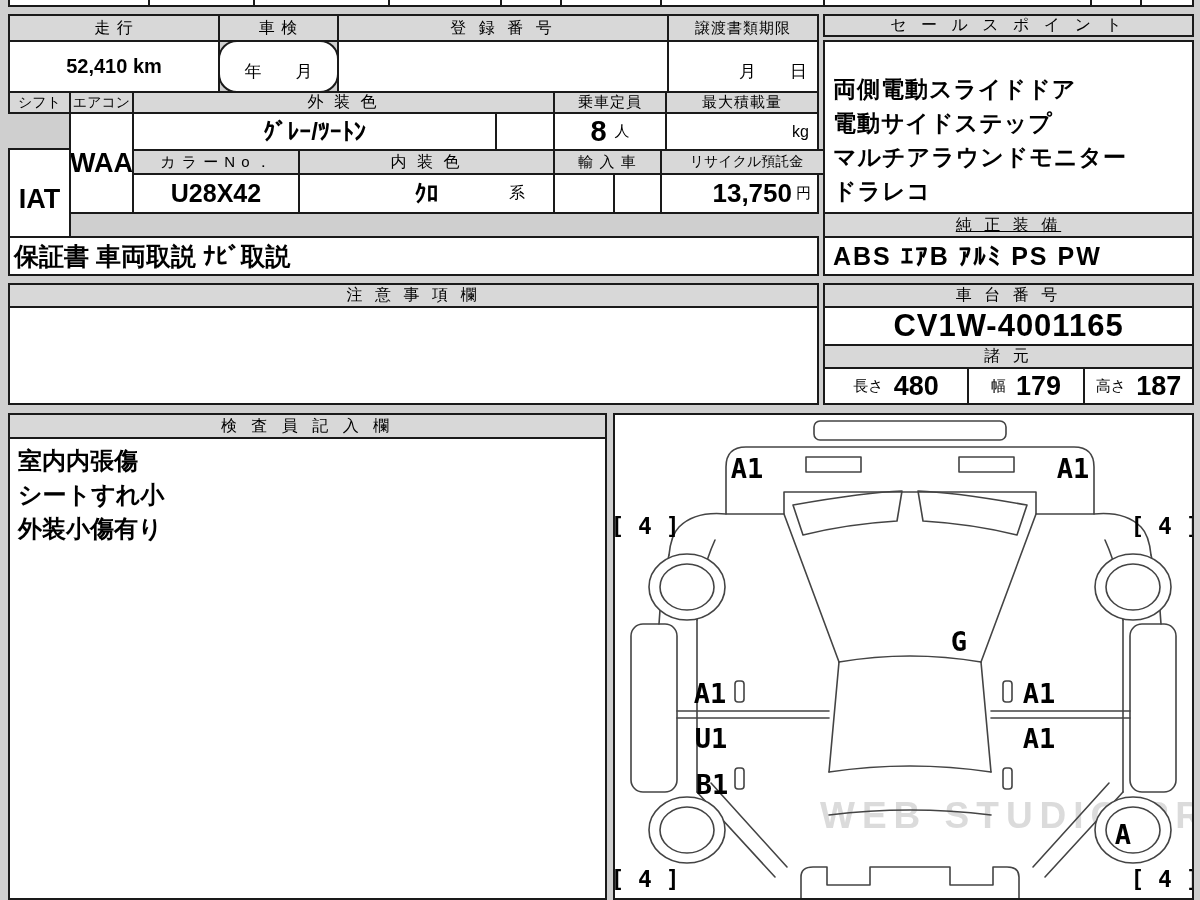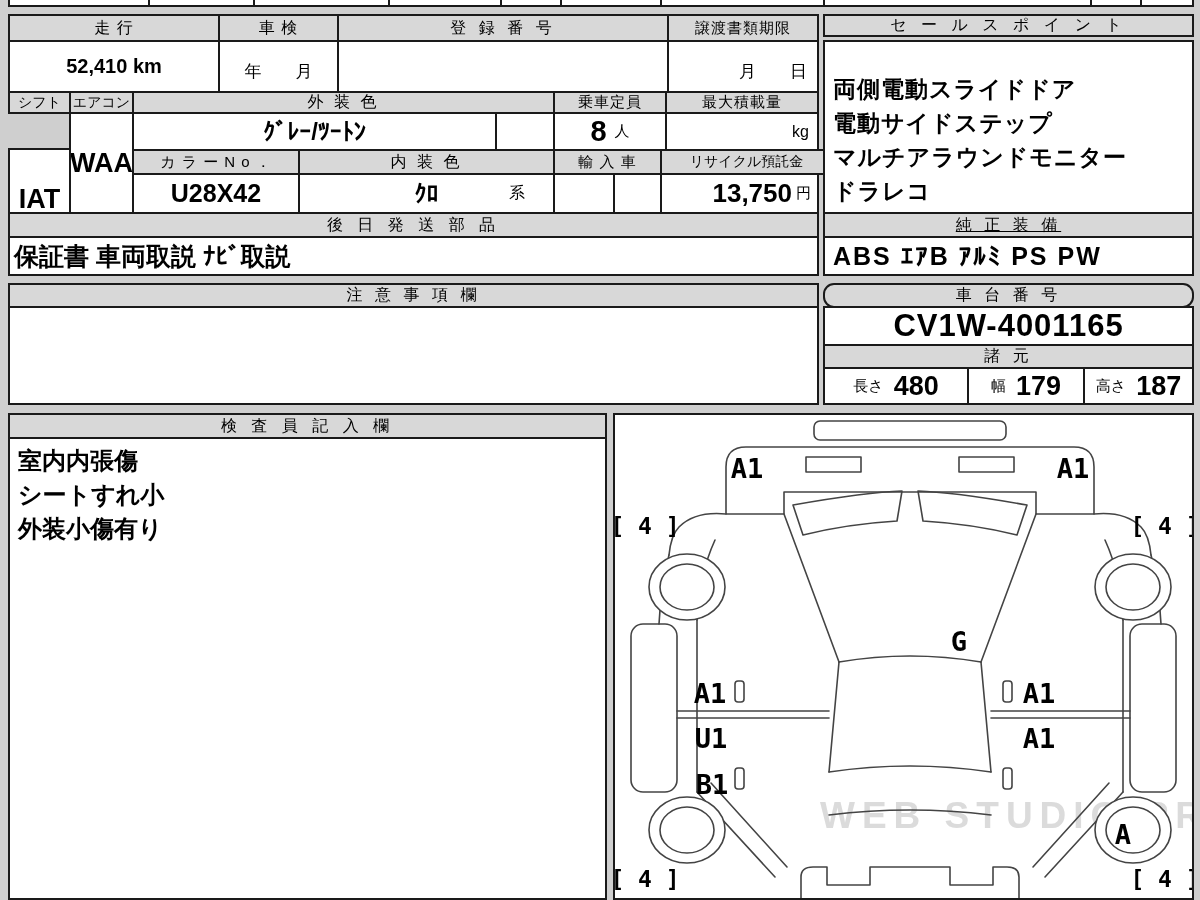--- a/index.html
+++ b/index.html
@@ -40,21 +40,21 @@
     <div class="strip-div" style="left:1080px;"></div>
     <div class="strip-div" style="left:1130px;"></div>
   </div>
 
   <div class="c h" style="left:8px;top:14px;width:212px;height:28px;">走 行</div>
   <div class="c h" style="left:218px;top:14px;width:121px;height:28px;">車 検</div>
   <div class="c h" style="left:337px;top:14px;width:332px;height:28px;letter-spacing:4px;">登 録 番 号</div>
   <div class="c h" style="left:667px;top:14px;width:152px;height:28px;font-size:15px;">譲渡書類期限</div>
 
   <div class="c v" style="left:8px;top:40px;width:212px;height:53px;font-size:20px;">52,410 km</div>
-  <div class="c" style="left:218px;top:40px;width:121px;height:53px;font-size:17px;align-items:flex-end;padding-bottom:8px;">年　　月</div>
+  <div class="c" style="left:218px;top:40px;width:121px;height:53px;font-size:17px;align-items:flex-end;padding-bottom:8px;border-radius:19px;">年　　月</div>
   <div class="c" style="left:337px;top:40px;width:332px;height:53px;"></div>
   <div class="c" style="left:667px;top:40px;width:152px;height:53px;font-size:17px;align-items:flex-end;justify-content:flex-end;padding:0 10px 8px 0;">月　　日</div>
 
   <div class="c h" style="left:8px;top:91px;width:63px;height:23px;font-size:14px;letter-spacing:0;">シフト</div>
   <div class="c h" style="left:69px;top:91px;width:65px;height:23px;font-size:14px;letter-spacing:0;">エアコン</div>
   <div class="c h" style="left:132px;top:91px;width:423px;height:23px;letter-spacing:3px;">外 装 色</div>
   <div class="c h" style="left:553px;top:91px;width:114px;height:23px;font-size:15px;">乗車定員</div>
   <div class="c h" style="left:665px;top:91px;width:154px;height:23px;font-size:15px;">最大積載量</div>
 
   <div class="c v" style="left:8px;top:112px;width:63px;height:102px;font-size:27px;margin-top:36px;">IAT</div>
@@ -81,38 +81,37 @@
     <span class="v" style="font-size:24px;">ｸﾛ</span>
     <span style="position:absolute;right:28px;font-size:16px;">系</span>
   </div>
   <div class="c" style="left:553px;top:173px;width:62px;height:41px;"></div>
   <div class="c" style="left:613px;top:173px;width:49px;height:41px;"></div>
   <div class="c right" style="left:660px;top:173px;width:159px;height:41px;padding-right:6px;">
     <span class="v" style="font-size:26px;">13,750</span>
     <span class="unit" style="margin-left:4px;">円</span>
   </div>
 
-  <div class="c h" style="left:8px;top:212px;width:811px;height:26px;letter-spacing:5px;">後 日 発 送 部 品</div>
   <div class="c v left" style="left:8px;top:236px;width:811px;height:40px;font-size:25px;padding-left:4px;">保証書 車両取説 ﾅﾋﾞ取説</div>
 
   <div class="c h" style="left:823px;top:14px;width:371px;height:23px;letter-spacing:5px;">セ ー ル ス ポ イ ン ト</div>
   <div class="c salesbox" style="left:823px;top:40px;width:371px;height:174px;">
     <div>両側電動スライドドア</div>
     <div>電動サイドステップ</div>
     <div>マルチアラウンドモニター</div>
     <div>ドラレコ</div>
     <div>ＥＴＣ・フルセグナビ・ＴＶ</div>
   </div>
   <div class="c h" style="left:823px;top:212px;width:371px;height:26px;letter-spacing:4px;text-decoration:underline;">純 正 装 備</div>
   <div class="c v left" style="left:823px;top:236px;width:371px;height:40px;font-size:25px;padding-left:8px;letter-spacing:2px;">ABS ｴｱB ｱﾙﾐ PS PW</div>
 
   <div class="c h" style="left:8px;top:283px;width:811px;height:25px;letter-spacing:4px;">注 意 事 項 欄</div>
   <div class="c" style="left:8px;top:306px;width:811px;height:99px;"></div>
 
-  <div class="c h" style="left:823px;top:283px;width:371px;height:25px;letter-spacing:4px;border-radius:11px;">車 台 番 号</div>
+  <div class="c h" style="left:823px;top:283px;width:371px;height:25px;letter-spacing:4px;">車 台 番 号</div>
   <div class="c v" style="left:823px;top:306px;width:371px;height:40px;font-size:31px;letter-spacing:1px;">CV1W-4001165</div>
   <div class="c h" style="left:823px;top:344px;width:371px;height:25px;letter-spacing:4px;">諸 元</div>
   <div class="c" style="left:823px;top:367px;width:146px;height:38px;">
     <span class="biglbl">長さ</span>
     <span class="v" style="font-size:27px;">480</span>
   </div>
   <div class="c" style="left:967px;top:367px;width:118px;height:38px;">
     <span class="biglbl">幅</span>
     <span class="v" style="font-size:27px;">179</span>
   </div>

